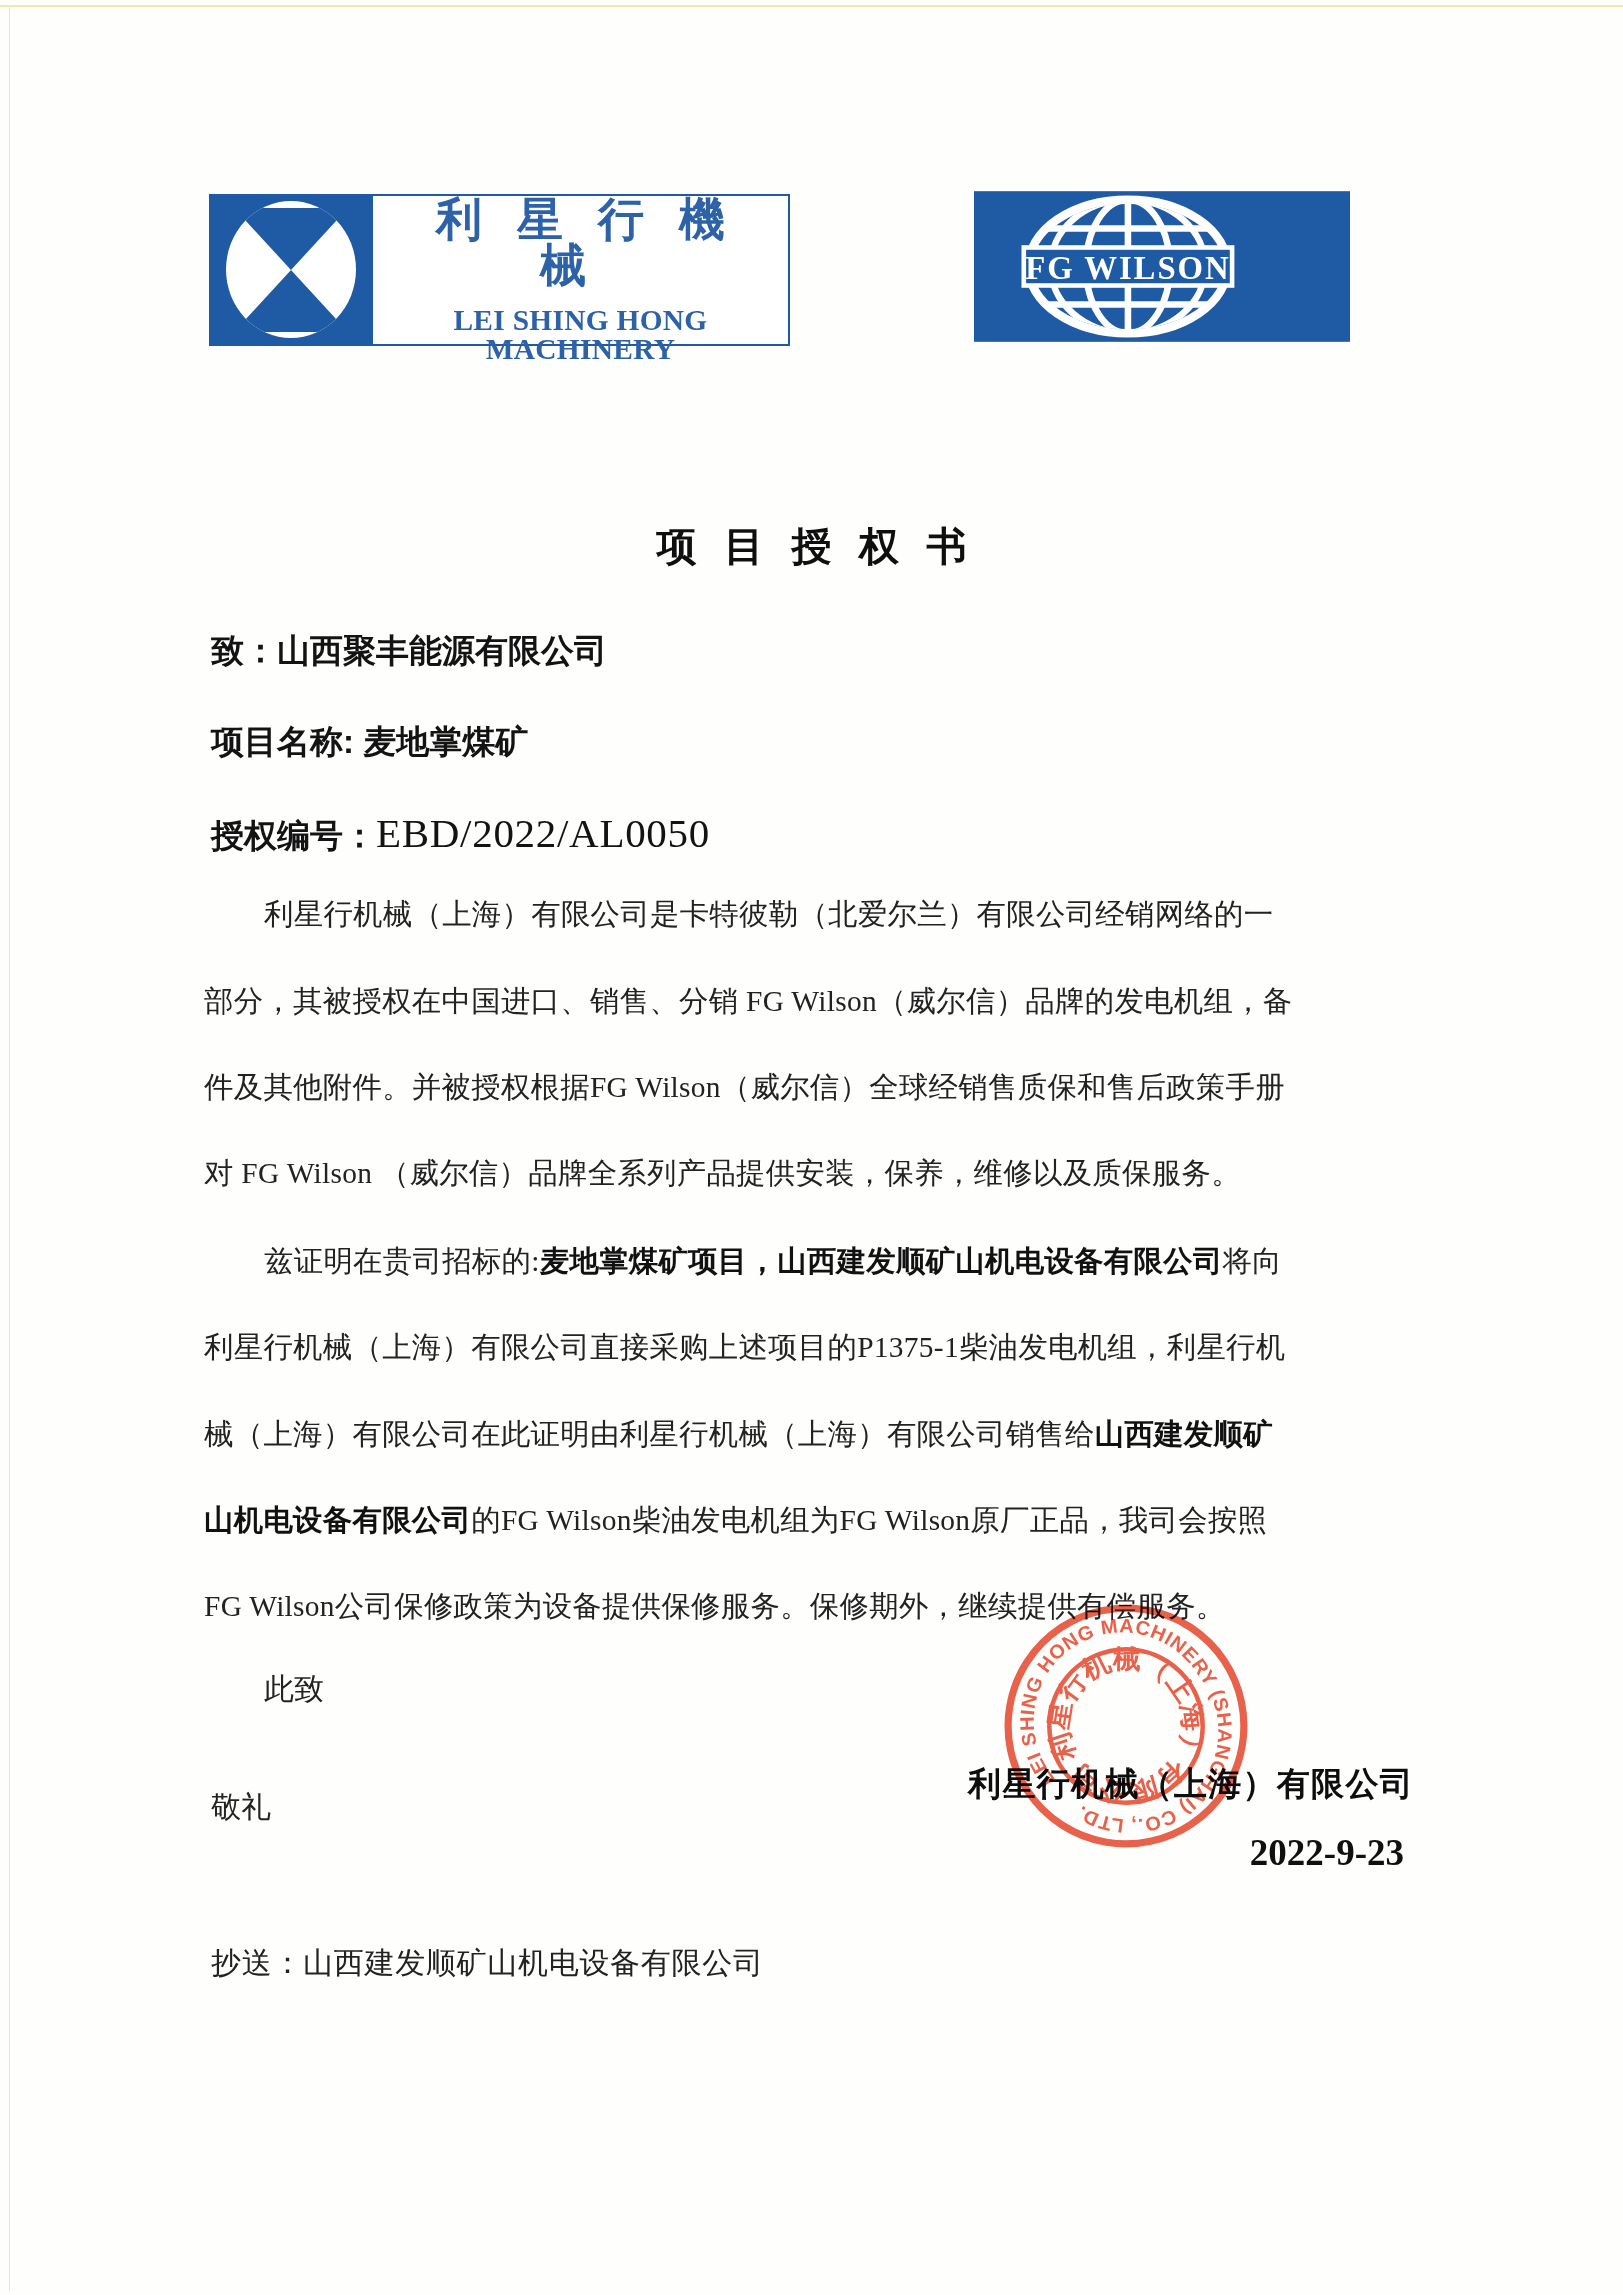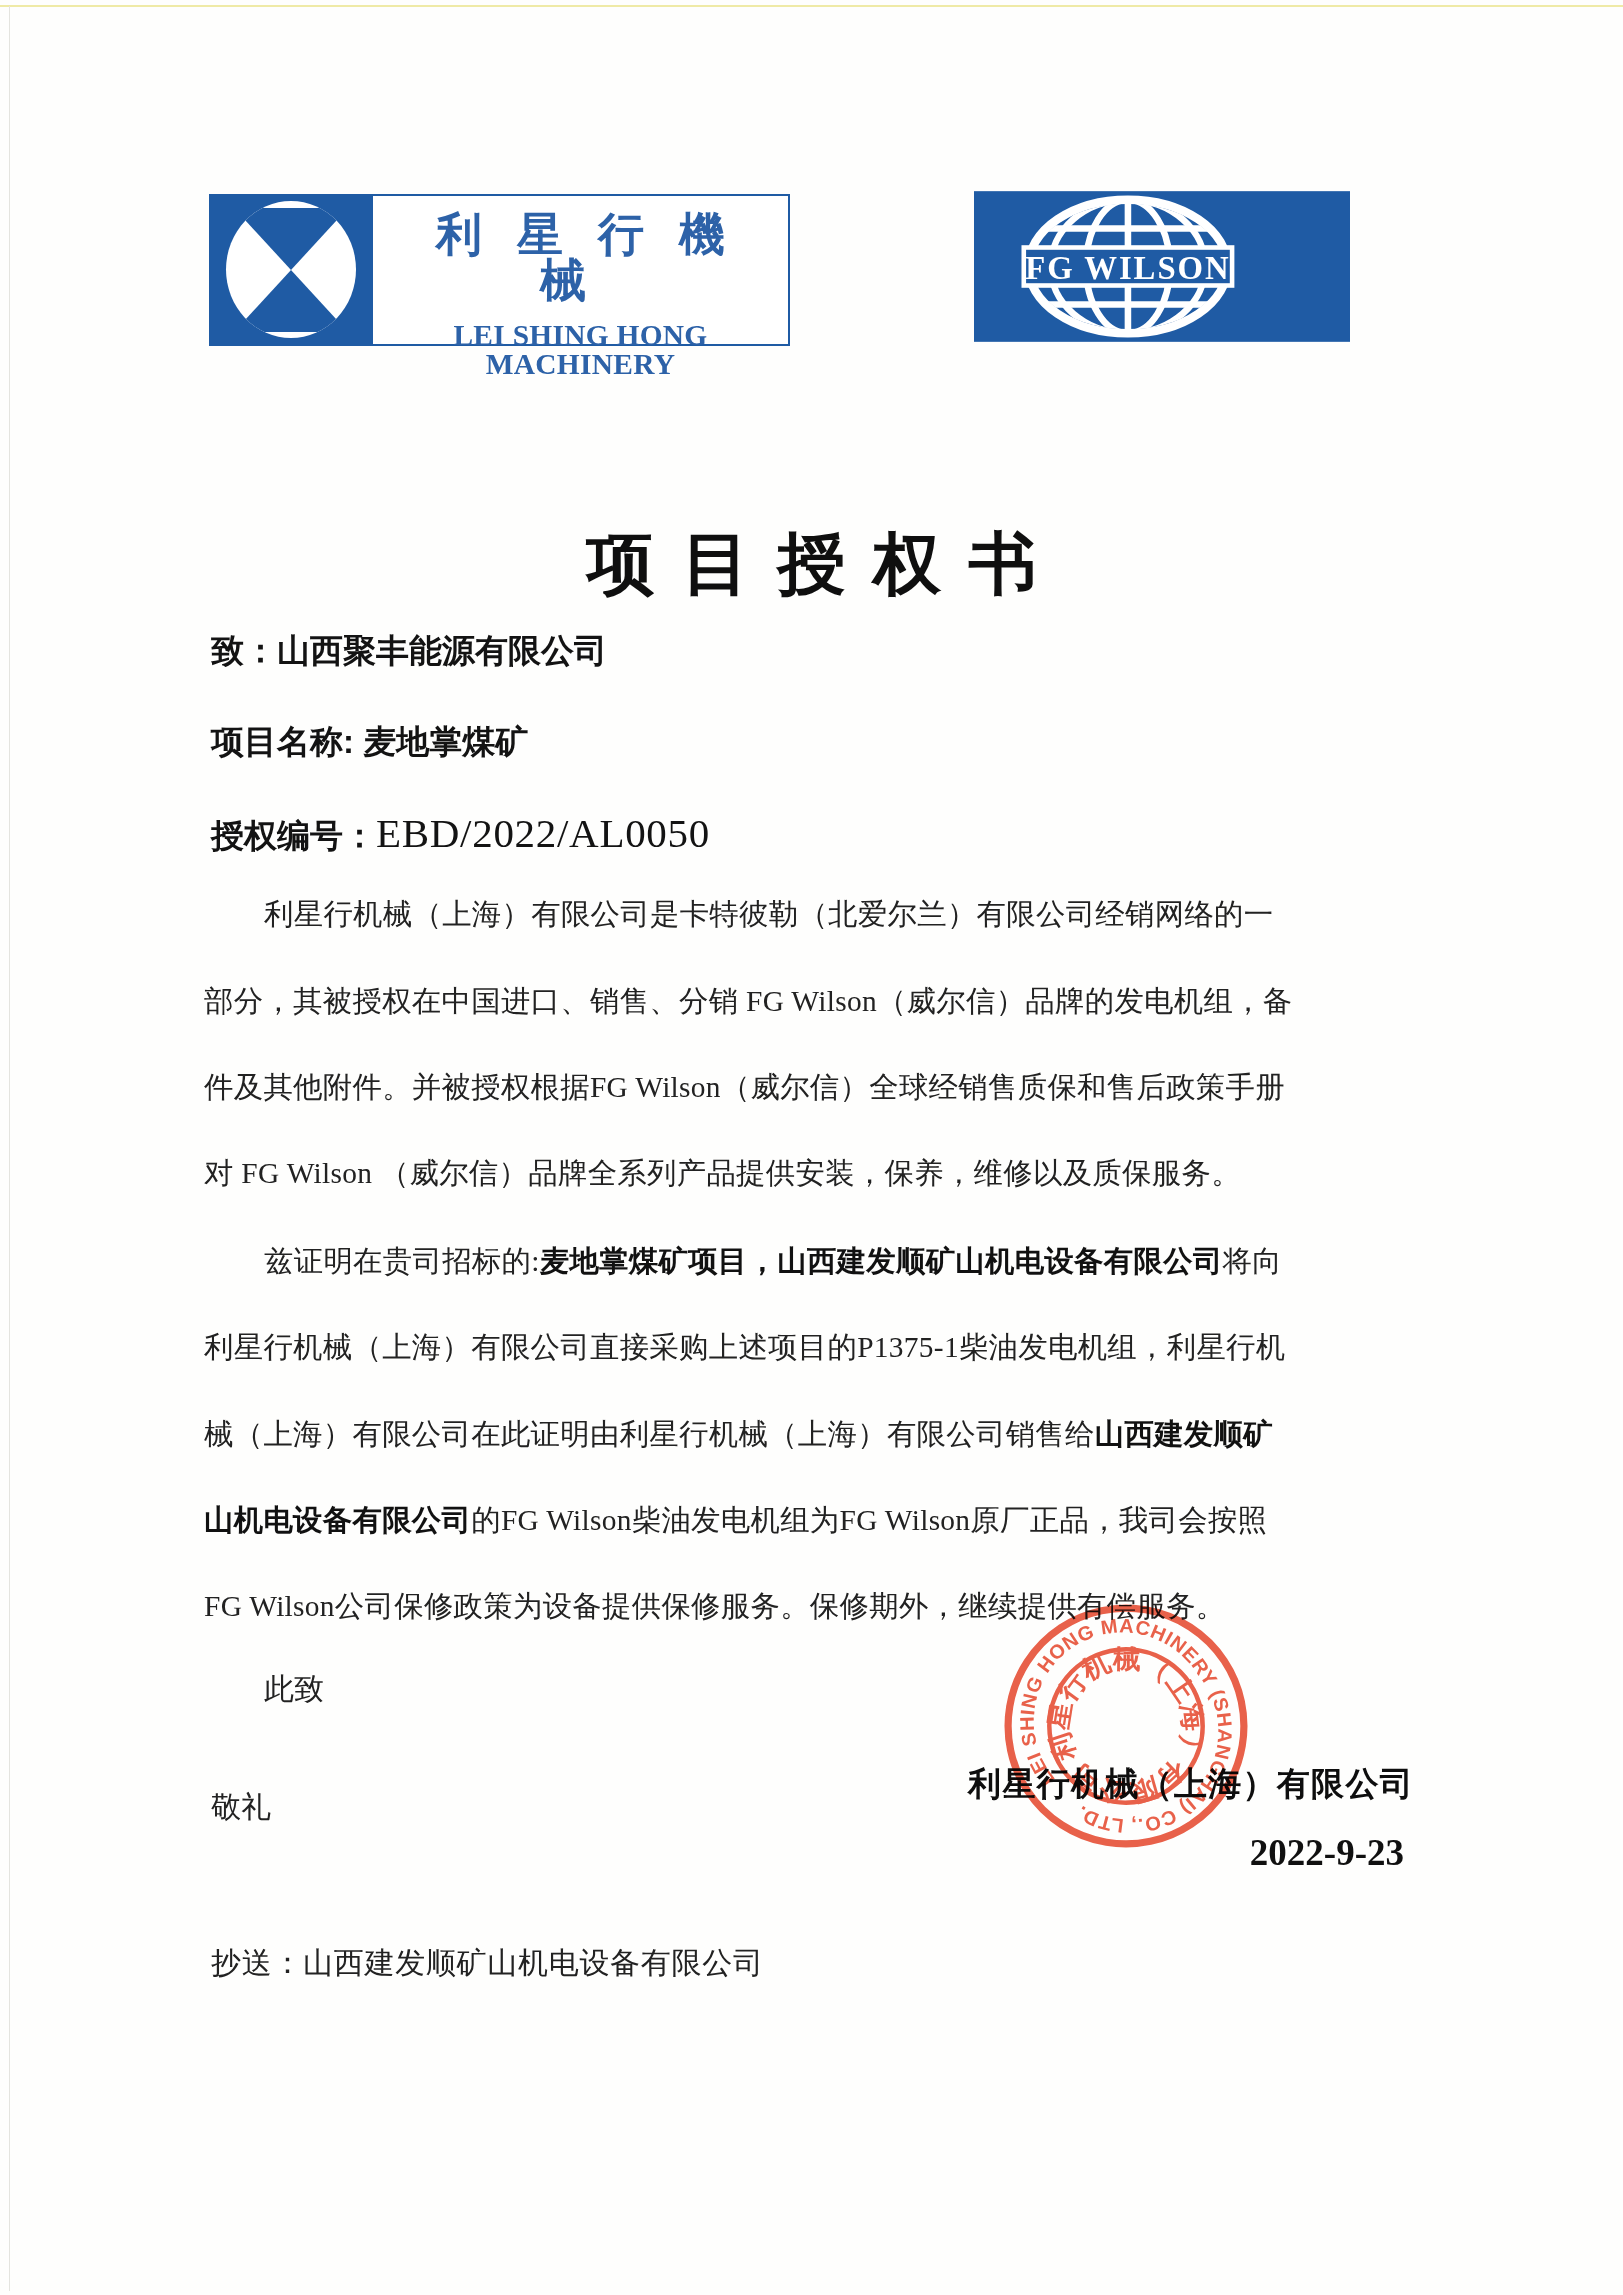--- a/index.html
+++ b/index.html
@@ -14,33 +14,33 @@
 
   
   .lsh{position:absolute;left:209px;top:194px;width:581px;height:152px;display:flex;}
   .lsh-mark{width:164px;height:152px;background:#1f5ba4;position:relative;flex:none;}
   .lsh-ellipse{position:absolute;left:17px;top:7.2px;width:130px;height:137px;background:#fff;border-radius:50%;overflow:hidden;}
   .tri-top{position:absolute;left:7.9px;top:6.5px;width:0;height:0;
     border-left:57px solid transparent;border-right:57px solid transparent;border-top:62px solid #1f5ba4;}
   .tri-bot{position:absolute;left:7.9px;bottom:6.5px;width:0;height:0;
     border-left:57px solid transparent;border-right:57px solid transparent;border-bottom:62px solid #1f5ba4;}
   .lsh-text{flex:1;background:#fff;border:2.6px solid #1f5ba4;border-left:none;box-sizing:border-box;
-    text-align:center;padding-top:16px;}
+    text-align:center;padding-top:1px;}
   .lsh-cn{font-size:46px;font-weight:700;color:#2d62a8;letter-spacing:35px;text-indent:35px;line-height:1;
     font-family:"Liberation Serif","DejaVu Serif",serif;}
   .lsh-en{margin-top:17px;font-size:29.4px;font-weight:700;color:#2d62a8;line-height:1;
     font-family:"Liberation Serif","DejaVu Serif",serif;letter-spacing:0.3px;text-align:center;}
 
   
   .fg{position:absolute;left:974px;top:191px;width:376px;height:151px;}
 
   
   .doc-title{position:absolute;left:0;top:519px;width:100%;text-align:center;
     font-family:"Liberation Sans","DejaVu Sans",sans-serif;font-weight:700;
-    font-size:68px;letter-spacing:27.5px;text-indent:27.5px;color:#0f0f0f;white-space:nowrap;}
+    font-size:40px;letter-spacing:27.5px;text-indent:27.5px;color:#0f0f0f;white-space:nowrap;}
 
   .h-line{position:absolute;left:211px;white-space:nowrap;color:#131313;
     font-family:"Liberation Sans","DejaVu Sans",sans-serif;font-weight:700;font-size:33px;}
   .auth-no{font-family:Liberation Serif, serif;font-weight:400;font-size:41px;letter-spacing:0.7px;}
 
   .bline{position:absolute;left:204px;white-space:nowrap;font-size:29.4px;letter-spacing:0.3px;color:#222;}
   .indent{padding-left:60px;}
   .hei{font-family:"Liberation Sans","DejaVu Sans",sans-serif;font-weight:700;color:#111;}
 
   .cizhi{position:absolute;left:264px;top:1669px;font-size:30px;color:#222;}

